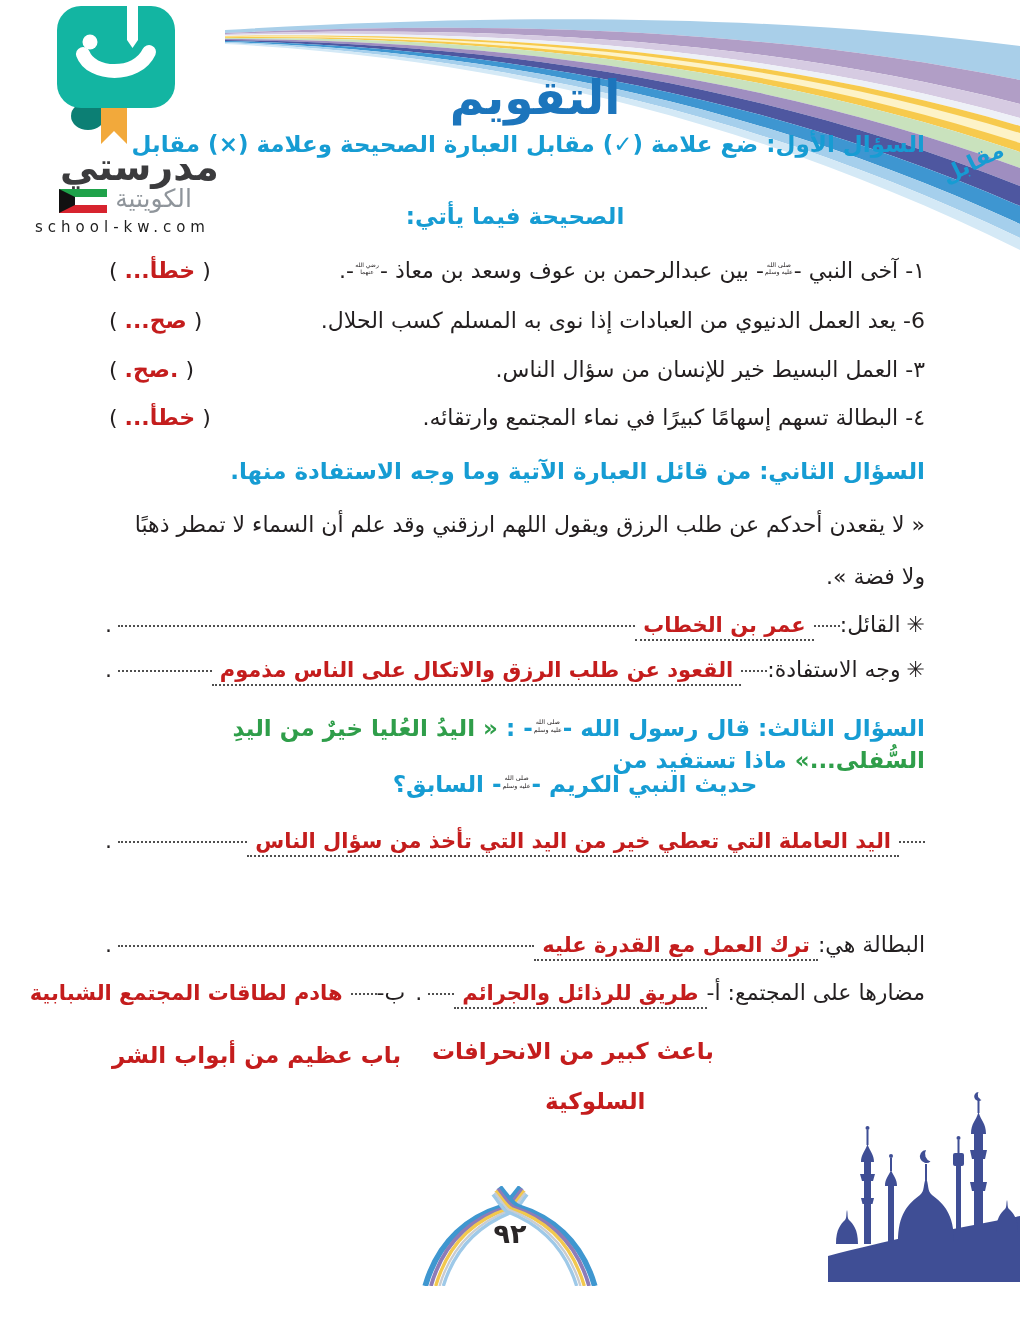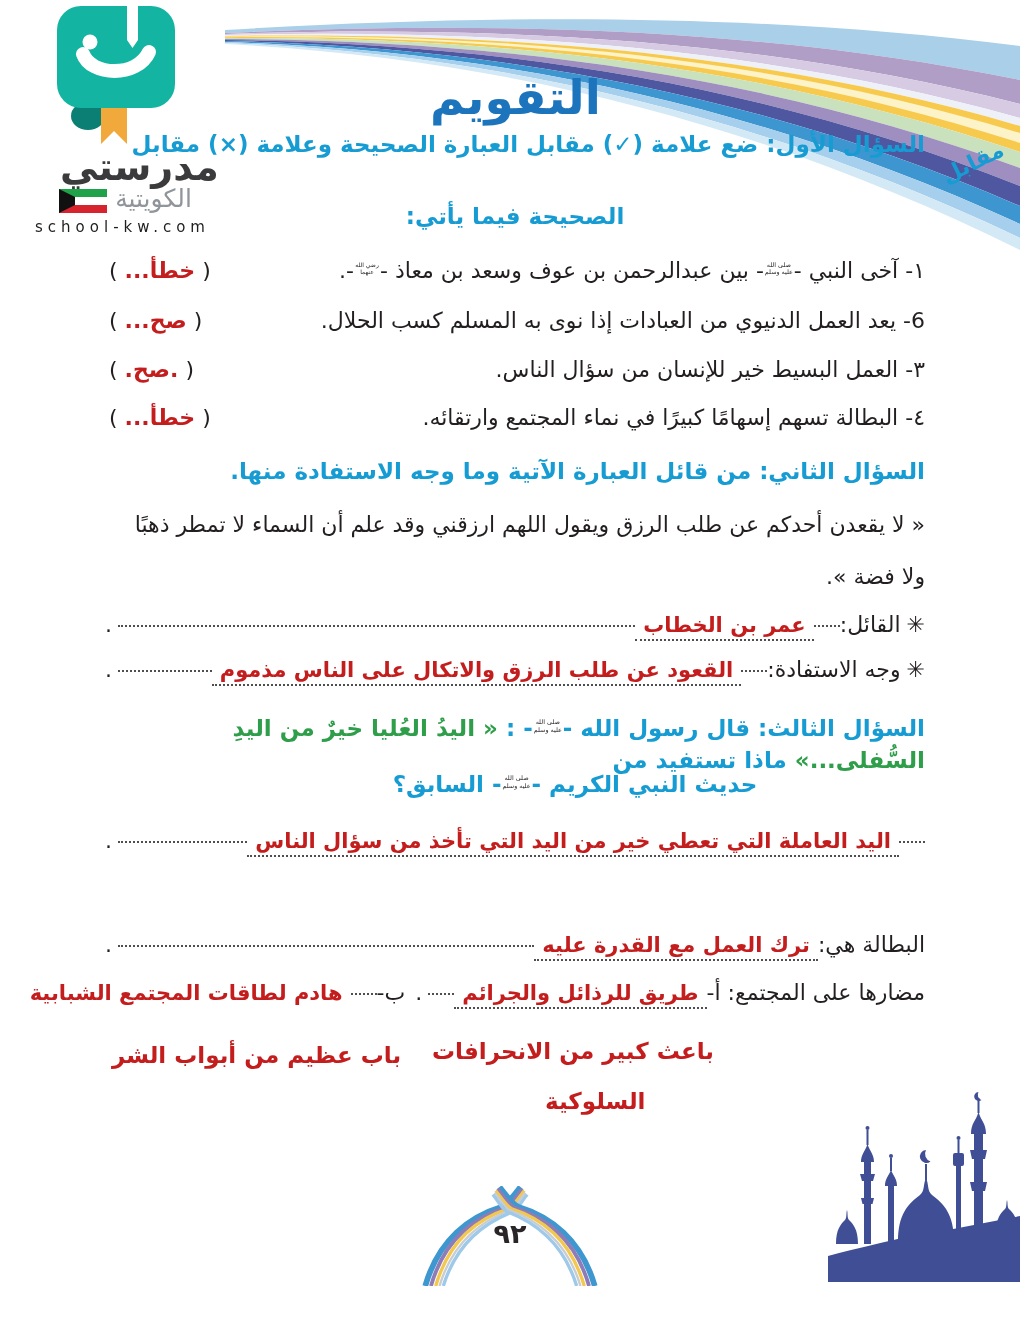--- a/index.html
+++ b/index.html
@@ -21,21 +21,21 @@
   .logo-wrap{position:absolute;left:15px;top:4px;width:215px;height:225px;direction:ltr;}
   .logo-svg{position:absolute;left:40px;top:0;}
   .brand-title{position:absolute;left:45px;top:141px;width:150px;text-align:center;
     font-size:38px;font-weight:bold;color:#3b3b3d;}
   .brand-sub{position:absolute;left:18px;top:180px;width:185px;display:flex;align-items:flex-end;gap:8px;direction:ltr;justify-content:center;}
   .brand-sub .sub-text{font-size:25px;color:#8f959b;}
   .brand-url{position:absolute;left:0;top:214px;width:215px;text-align:center;
     font-size:15px;letter-spacing:5px;color:#1e1e1e;}
   
   .ribbon{position:absolute;left:225px;top:0;width:795px;height:250px;pointer-events:none;}
-  .page-title{position:absolute;left:430px;top:70px;width:210px;text-align:left;
+  .page-title{position:absolute;left:430px;top:70px;width:210px;text-align:center;
     font-size:47px;font-weight:bold;color:var(--title-blue);}
   .tilted-word{position:absolute;left:940px;top:150px;font-size:22px;font-weight:bold;
     color:var(--teal);transform:rotate(-26deg);}
   
   .abs{position:absolute;left:105px;right:95px;}
   .heading{font-size:23px;font-weight:bold;color:var(--teal);text-align:right;line-height:1.4;}
   .center{text-align:center;}
   .body-text{font-size:22px;color:var(--ink);text-align:right;line-height:1.4;}
   .row{display:flex;align-items:baseline;}
   .stmt-row{justify-content:space-between;padding-left:4px;}

